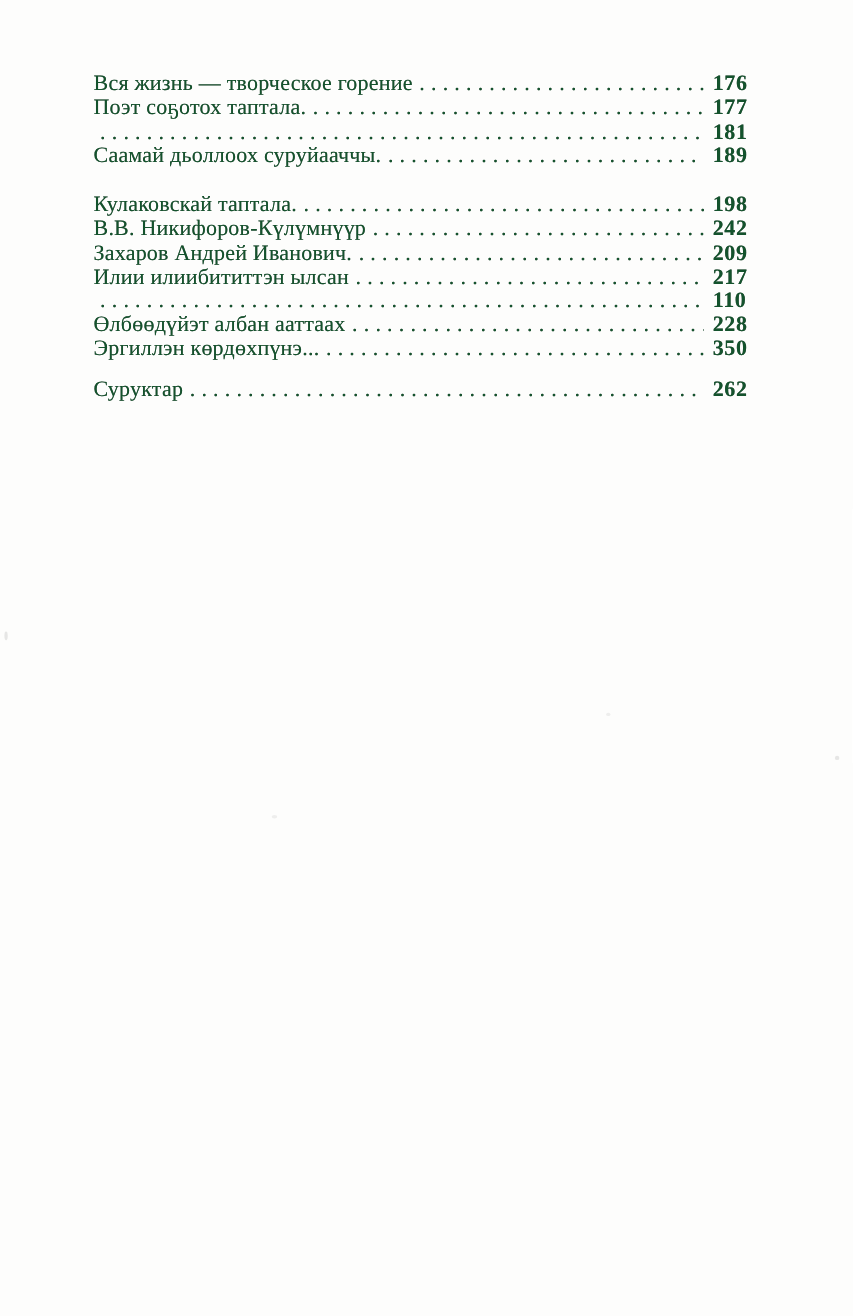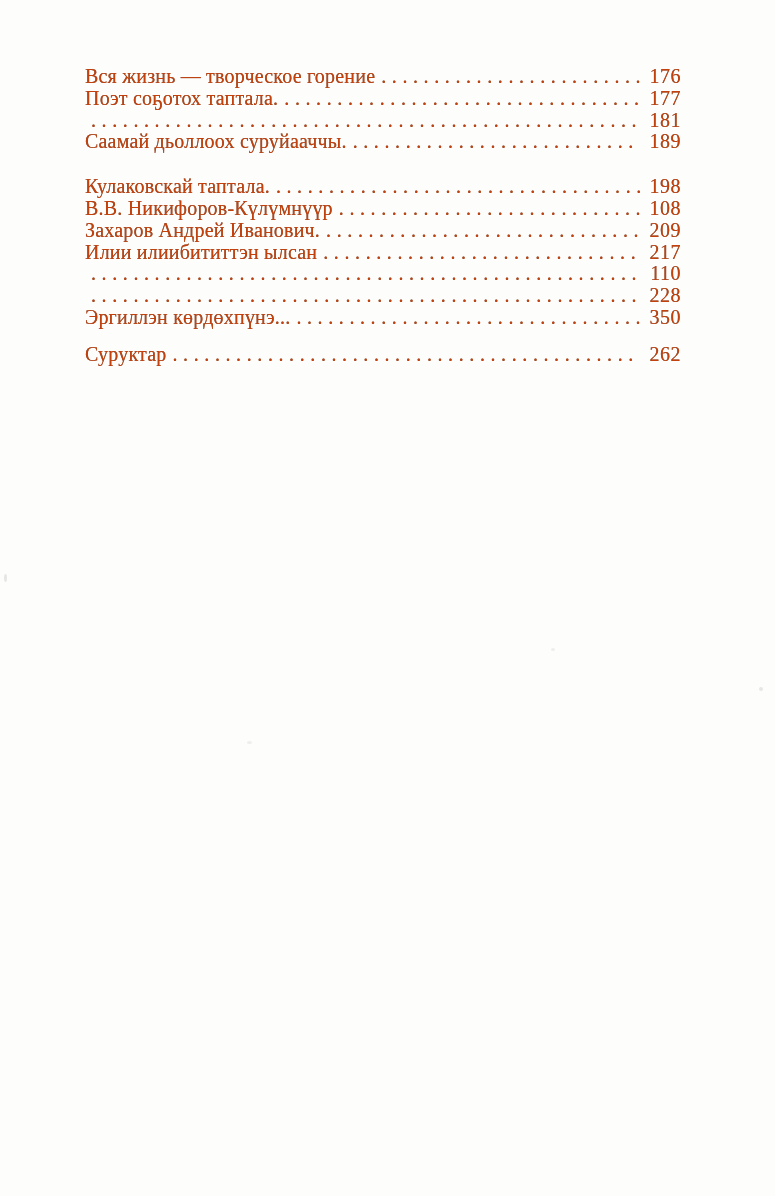--- a/index.html
+++ b/index.html
@@ -3,21 +3,21 @@
 <meta charset="utf-8">
 <style>
   html, body { margin: 0; padding: 0; background: #ffffff; }
 
   .page {
     position: relative;
     width: 775px;
     height: 1196px;
     box-sizing: border-box;
     background: #fdfdfc;
-    color: #c2410c;
+    color: #14532d;
     font-family: "Liberation Serif", "DejaVu Serif", serif;
     font-size: 20px;
     padding: 66px 94px 0 85px;
     overflow: hidden;
     text-shadow: 0 0 0.5px rgba(10,10,10,0.55); 
   }
 
   .toc-group { margin: 0; }
   .toc-group.g2 { margin-top: 23px; }
   .toc-group.g3 { margin-top: 15px; }
@@ -39,22 +39,22 @@
     min-width: 0;
   }
   .leader::after {
     content: ". . . . . . . . . . . . . . . . . . . . . . . . . . . . . . . . . . . . . . . . . . . . . . . . . . . . . . . . . . . . . . . . . . . . . .";
     letter-spacing: 0.3px;
   }
 
   .pagenum {
     flex: 0 0 auto;
     min-width: 33px;
-    text-align: right;
     letter-spacing: 0.5px;
+    font-weight: bold;
   }
 
   
   .speck {
     position: absolute;
     background: rgba(110,110,110,0.16);
     border-radius: 50%;
   }
   .speck.s1 { left: 4px;  top: 574px; width: 3px; height: 8px; }
   .speck.s2 { left: 759px; top: 687px; width: 4px; height: 4px; }
@@ -92,37 +92,38 @@
 
     <section class="toc-group g2">
       <div class="row">
         <span class="title">Кулаковскай таптала.</span>
         <span class="leader"></span>
         <span class="pagenum">198</span>
       </div>
       <div class="row">
         <span class="title">В.В. Никифоров-Күлүмнүүр</span>
         <span class="leader"></span>
-        <span class="pagenum">108</span>
+        <span class="pagenum">242</span>
       </div>
       <div class="row">
         <span class="title">Захаров Андрей Иванович.</span>
         <span class="leader"></span>
         <span class="pagenum">209</span>
       </div>
       <div class="row">
         <span class="title">Илии илиибититтэн ылсан</span>
         <span class="leader"></span>
         <span class="pagenum">217</span>
       </div>
       <div class="row">
         <span class="leader"></span>
         <span class="pagenum">110</span>
       </div>
       <div class="row">
+        <span class="title">Өлбөөдүйэт албан ааттаах</span>
         <span class="leader"></span>
         <span class="pagenum">228</span>
       </div>
       <div class="row">
         <span class="title">Эргиллэн көрдөхпүнэ...</span>
         <span class="leader"></span>
         <span class="pagenum">350</span>
       </div>
     </section>
 

